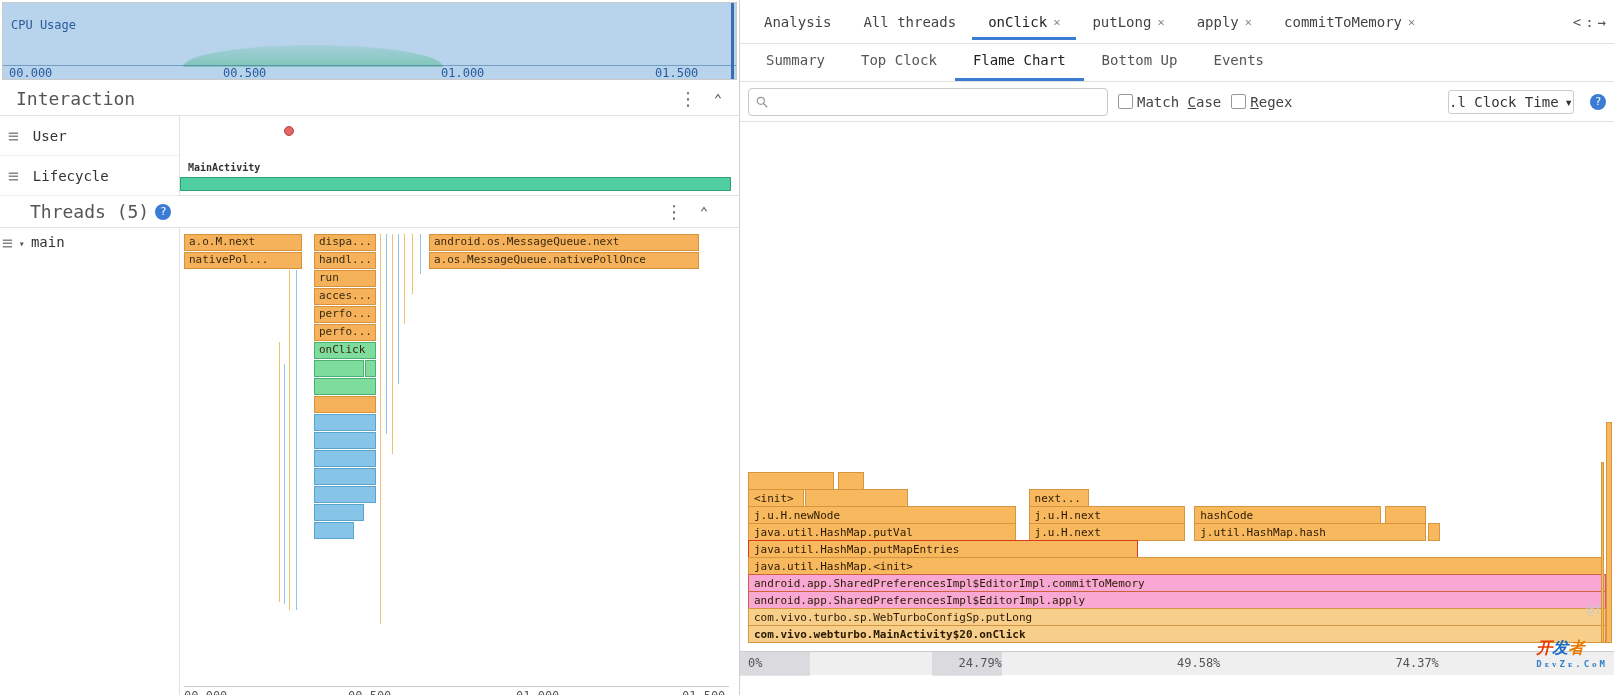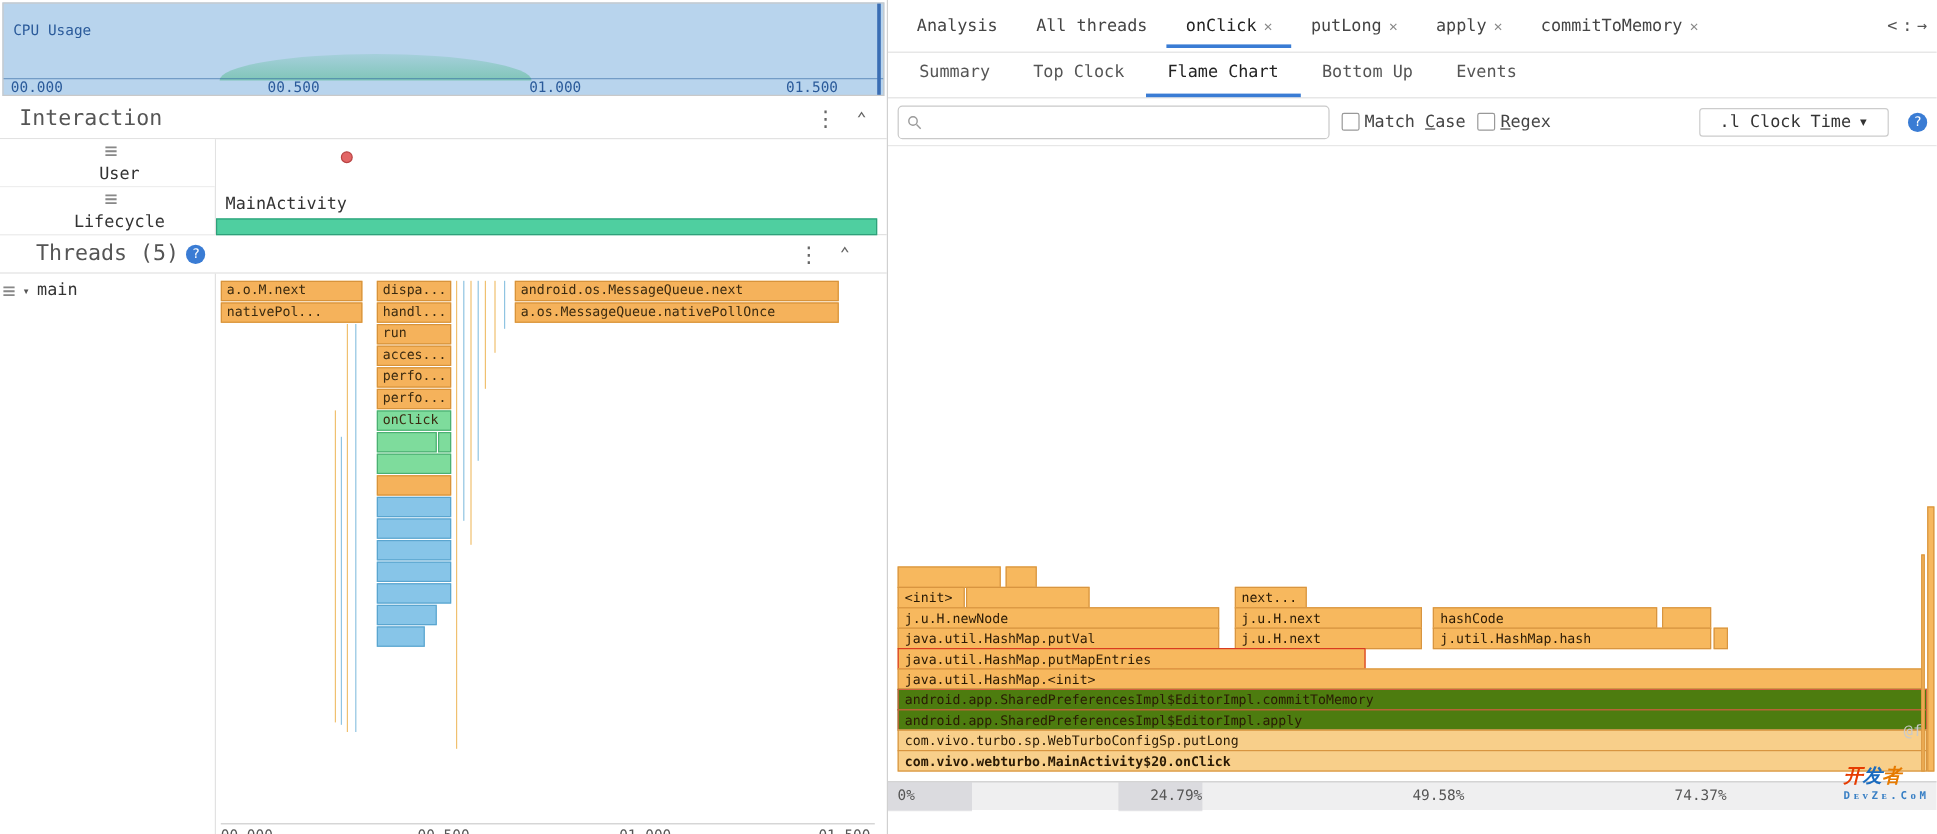--- a/index.html
+++ b/index.html
@@ -21,27 +21,27 @@
 .section-header .title { flex: 1; padding-left: 10px; font-family: "Menlo", monospace;}
 .icon-btn { width: 22px; height: 22px; display:flex; align-items:center; justify-content:center; color:#666; cursor:pointer; margin: 0 4px; border-radius:3px; }
 .vdots::before { content:"⋮"; font-size:18px; }
 .chev-up::before { content:"⌃"; font-size:14px; font-weight:bold;}
 .chev-down-sm::before { content:"▾"; font-size:10px; color:#555; }
 .hamburger::before { content:"≡"; font-size:18px; color:#888;}
 .help-circle { display:inline-block; width:16px; height:16px; border-radius:50%; background:#3a7cd4; color:#fff; text-align:center; line-height:16px; font-size:11px; }
 
 .interaction-body { display:flex; height: 80px; border-bottom:1px solid #e2e2e2;}
 .interaction-left { width: 180px; border-right:1px solid #e2e2e2;}
-.irow { display:flex; align-items:center; height:40px; padding-left:20px; border-bottom:1px solid #eee; font-size:14px;flex-direction:column;}
+.irow { display:flex; align-items:center; height:40px; padding-left:8px; border-bottom:1px solid #eee; font-size:14px;}
 .irow .hamburger { margin-right: 14px;}
 .irow.active { background:#fff;}
 .interaction-right { flex:1; position:relative;}
 .red-dot { position:absolute; left:104px; top:10px; width:10px; height:10px; background:#e36666; border-radius:50%; border:1px solid #b84444;}
 .main-activity-bar { position:absolute; left:0; right:8px; bottom:4px; top:44px; border-top:0;}
-.main-activity-bar .lbl { font-size:14px; padding:2px 8px;}
+.main-activity-bar .lbl { font-size:10px; padding:2px 8px;font-weight:bold;}
 .main-activity-bar .bar { height:14px; background:#4fcfa0; border:1px solid #2fa07a; margin: 2px 0 0 0;}
 
 
 .threads-header { display:flex; align-items:center; height:32px; padding: 0 20px; border-bottom:1px solid #e2e2e2; font-size:18px; color:#555;}
 .threads-header .ttl { padding-left:10px;}
 .threads-body { flex:1; display:flex; min-height:0;}
 .threads-left { width:180px; border-right:1px solid #e2e2e2;}
 .mainrow { display:flex; align-items:center; height:28px; padding-left:2px; font-size:14px;}
 .mainrow .hamburger { margin-right:6px;}
 .threads-right { flex:1; position:relative; overflow:hidden;}
@@ -68,30 +68,30 @@
 .rtab2.active { border-bottom:3px solid #3a7cd4; color:#222; padding-bottom:5px;}
 
 
 .searchbar { display:flex; align-items:center; height:40px; padding: 4px 8px; border-bottom:1px solid #e2e2e2; gap:10px;}
 .searchbox { flex:0 0 360px; height:28px; border:1px solid #c9c9c9; border-radius:4px; display:flex; align-items:center; padding:0 6px; color:#999;}
 .searchbox svg { width:14px; height:14px; margin-right:4px;}
 .searchbox input { border:none; outline:none; flex:1; font-family:inherit; font-size:12px;}
 .chk { display:flex; align-items:center; gap:4px; font-size:14px; color:#444;}
 .chk .box { width:15px; height:15px; border:1px solid #999; border-radius:2px;}
 .chk u { text-decoration:underline;}
-.dd { margin-left:auto; display:flex; align-items:center; gap:6px; border:1px solid #ccc; border-radius:3px; padding:3px 16px; font-size:14px;}
+.dd { margin-left:auto; display:flex; align-items:center; gap:6px; border:1px solid #ccc; border-radius:3px; padding:3px 0; font-size:14px;}
 
 
 .flame-area { flex:1; position:relative; background:#fff; overflow:hidden;}
 .flame-stack { position:absolute; left:8px; right:8px; bottom:52px;}
 .frow { position:relative; height:18px; margin-top:-1px;}
 .fcell { position:absolute; height:18px; border:1px solid #d89540; font-size:11px; padding:0 5px; white-space:nowrap; overflow:hidden; display:flex; align-items:center; color:#2a1a05;}
 .c-orange { background:#f7b85e;}
 .c-orange-l { background:#f8cf8a;}
-.c-red { background:#4d7c0f; border-color:#d06040;}
+.c-red { background:#f9a8d4; border-color:#d06040;}
 .c-redbox { border:1.5px solid #d93b20; }
 .small-narrow { position:absolute; top:0; bottom:0; background:#f7b85e; border:1px solid #d89540; }
 
 .flame-ruler { position:absolute; left:0; right:0; bottom:20px; height:24px; border-top:1px solid #ccc; background:#efeff0; font-size:12px; color:#555;}
 .flame-ruler span { position:absolute; top:4px;}
 .flame-ruler .bar { position:absolute; top:0; height:24px; background:rgba(200,200,205,0.5);}
 
 .watermark { position:absolute; right:12px; bottom:78px; color:#c9c9c9; font-size:13px;}
 .brand { position:absolute; right:6px; bottom:26px; font-size:16px; font-weight:bold; color:#e67a00;}
 .brand .k { font-style:italic; font-family: "Arial";}

